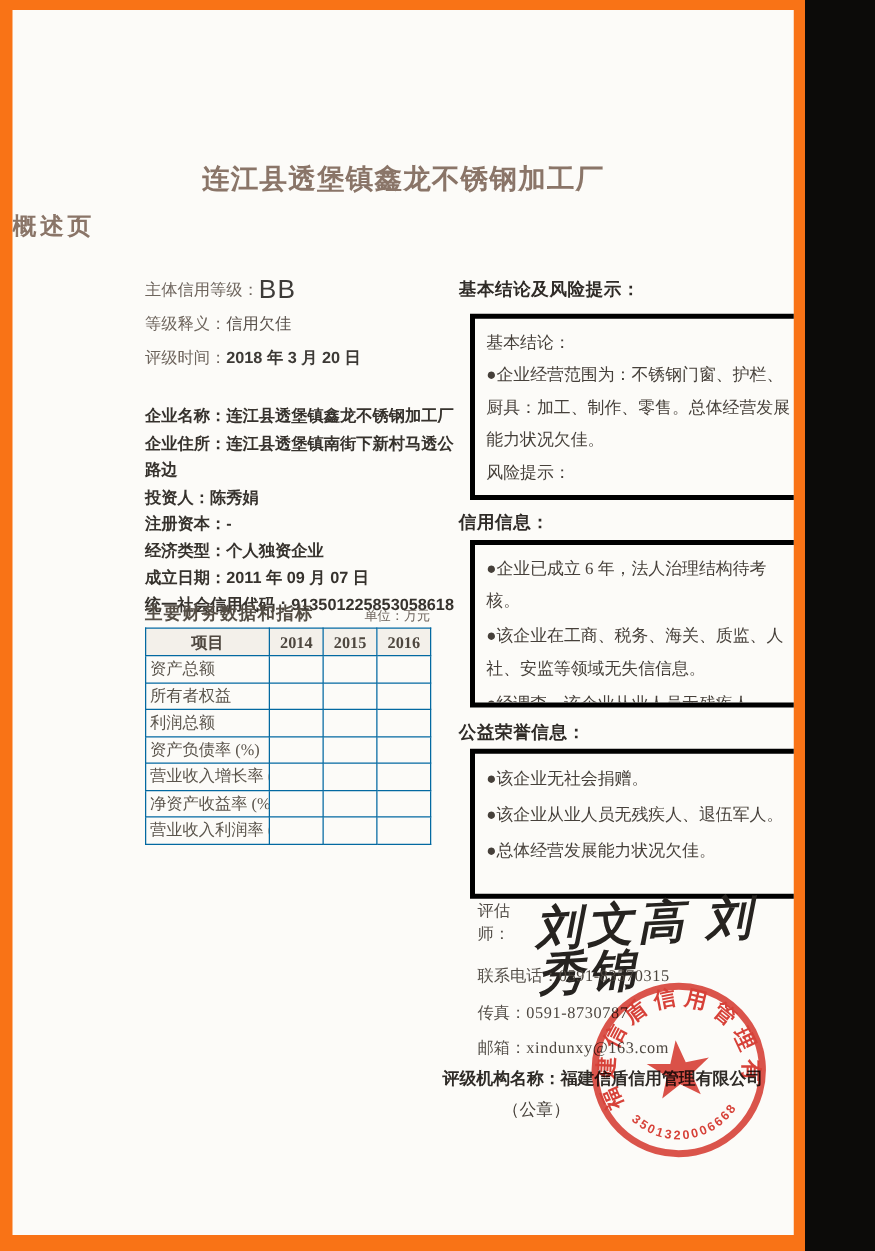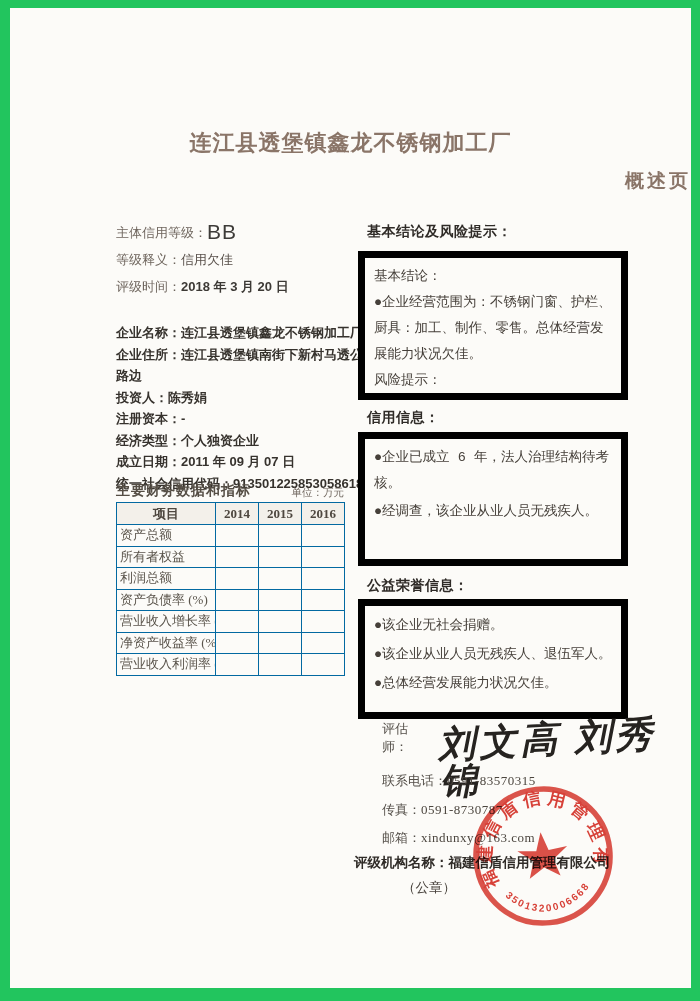--- a/index.html
+++ b/index.html
@@ -1,25 +1,25 @@
 <!DOCTYPE html>
 <html><head>
 <meta charset="utf-8">
 <style>
   html,body{margin:0;padding:0;}
   body{width:700px;height:1001px;overflow:hidden;background:#0c0b09;
        font-family:"Liberation Serif", serif;}
-  .scan-frame{position:relative;width:700px;height:1001px;background:#22c55e;}
+  .scan-frame{position:relative;width:644px;height:1001px;background:#f97316;}
   .paper{position:absolute;left:10px;top:8px;right:9px;bottom:13px;
          background:#fcfbf8;overflow:hidden;}
 
   
   .doc-title{position:absolute;left:0;top:120px;width:100%;text-align:center;
     font-size:22px;letter-spacing:1px;color:#8a7568;font-weight:bold;}
-  .doc-subtitle{position:absolute;left:0;top:160px;width:100%;text-align:right;
+  .doc-subtitle{position:absolute;left:0;top:160px;width:100%;text-align:left;
     font-size:19px;letter-spacing:3px;color:#8a7568;font-weight:bold;}
 
   
   .rating-block{position:absolute;left:106px;top:210px;width:260px;}
   .rating-line{font-size:13px;color:#6e655d;line-height:27px;white-space:nowrap;}
   .rating-grade{font-family:"Liberation Sans",sans-serif;font-size:21px;color:#3d3b38;
     font-weight:500;vertical-align:-2px;letter-spacing:1px;}
   .rating-val{color:#58504a;}
   .rating-date{color:#3c3935;font-weight:bold;font-family:"Liberation Sans",sans-serif;font-size:13px;}
 
@@ -38,23 +38,23 @@
   table.fin th,table.fin td{border:1px solid #0369a1;font-size:13px;color:#5a544b;
     padding:0 0 0 3px;overflow:hidden;white-space:nowrap;}
   table.fin th{height:21px;text-align:center;padding:0;color:#4e473f;
     background:#f3f0ea;font-weight:bold;}
   table.fin td{height:20.5px;}
   table.fin col.c0{width:99px;} table.fin col.cy{width:43px;}
 
   
   .rc-heading{position:absolute;font-family:"Liberation Sans",sans-serif;
     font-weight:bold;font-size:14px;color:#2f2b27;letter-spacing:.5px;}
-  .rc-box{position:absolute;left:348px;width:270px;border:7px solid #000000;
+  .rc-box{position:absolute;left:366px;width:270px;border:4px solid #000000;
     background:transparent;padding:6px 9px;box-sizing:border-box;overflow:hidden;
-    font-size:13.5px;color:#46403a;font-family:Liberation Mono, monospace;}
+    font-size:13.5px;color:#46403a;}
   .rc-box p{margin:0;line-height:26px;}
   #box-conclusion{top:243px;height:149px;}
   #box-credit{top:424px;height:134px;}
   #box-welfare{top:591px;height:120px;}
   #box-credit p, #box-welfare p{margin-bottom:2px;}
   #box-welfare p{line-height:27px;}
 
   
   .footer-line{position:absolute;left:372px;font-size:13px;color:#55504a;white-space:nowrap;}
   .footer-line .num{font-family:"Liberation Serif",serif;letter-spacing:.5px;color:#4c463f;}
@@ -167,20 +167,21 @@
     <div class="rc-box" id="box-conclusion">
       <p>基本结论：</p>
       <p>●企业经营范围为：不锈钢门窗、护栏、厨具：加工、制作、零售。总体经营发展能力状况欠佳。</p>
       <p>风险提示：</p>
       <p>●企业财务效益状况待考核，应予以注意。</p>
     </div>
 
     <div class="rc-heading" style="left:357px;top:401px;">信用信息：</div>
     <div class="rc-box" id="box-credit">
       <p>●企业已成立 6 年，法人治理结构待考核。</p>
+      <p>●该企业在工商、税务、海关、质监、人社、安监等领域无失信信息。</p>
       <p>●经调查，该企业从业人员无残疾人。</p>
     </div>
 
     <div class="rc-heading" style="left:357px;top:569px;">公益荣誉信息：</div>
     <div class="rc-box" id="box-welfare">
       <p>●该企业无社会捐赠。</p>
       <p>●该企业从业人员无残疾人、退伍军人。</p>
       <p>●总体经营发展能力状况欠佳。</p>
     </div>
 

